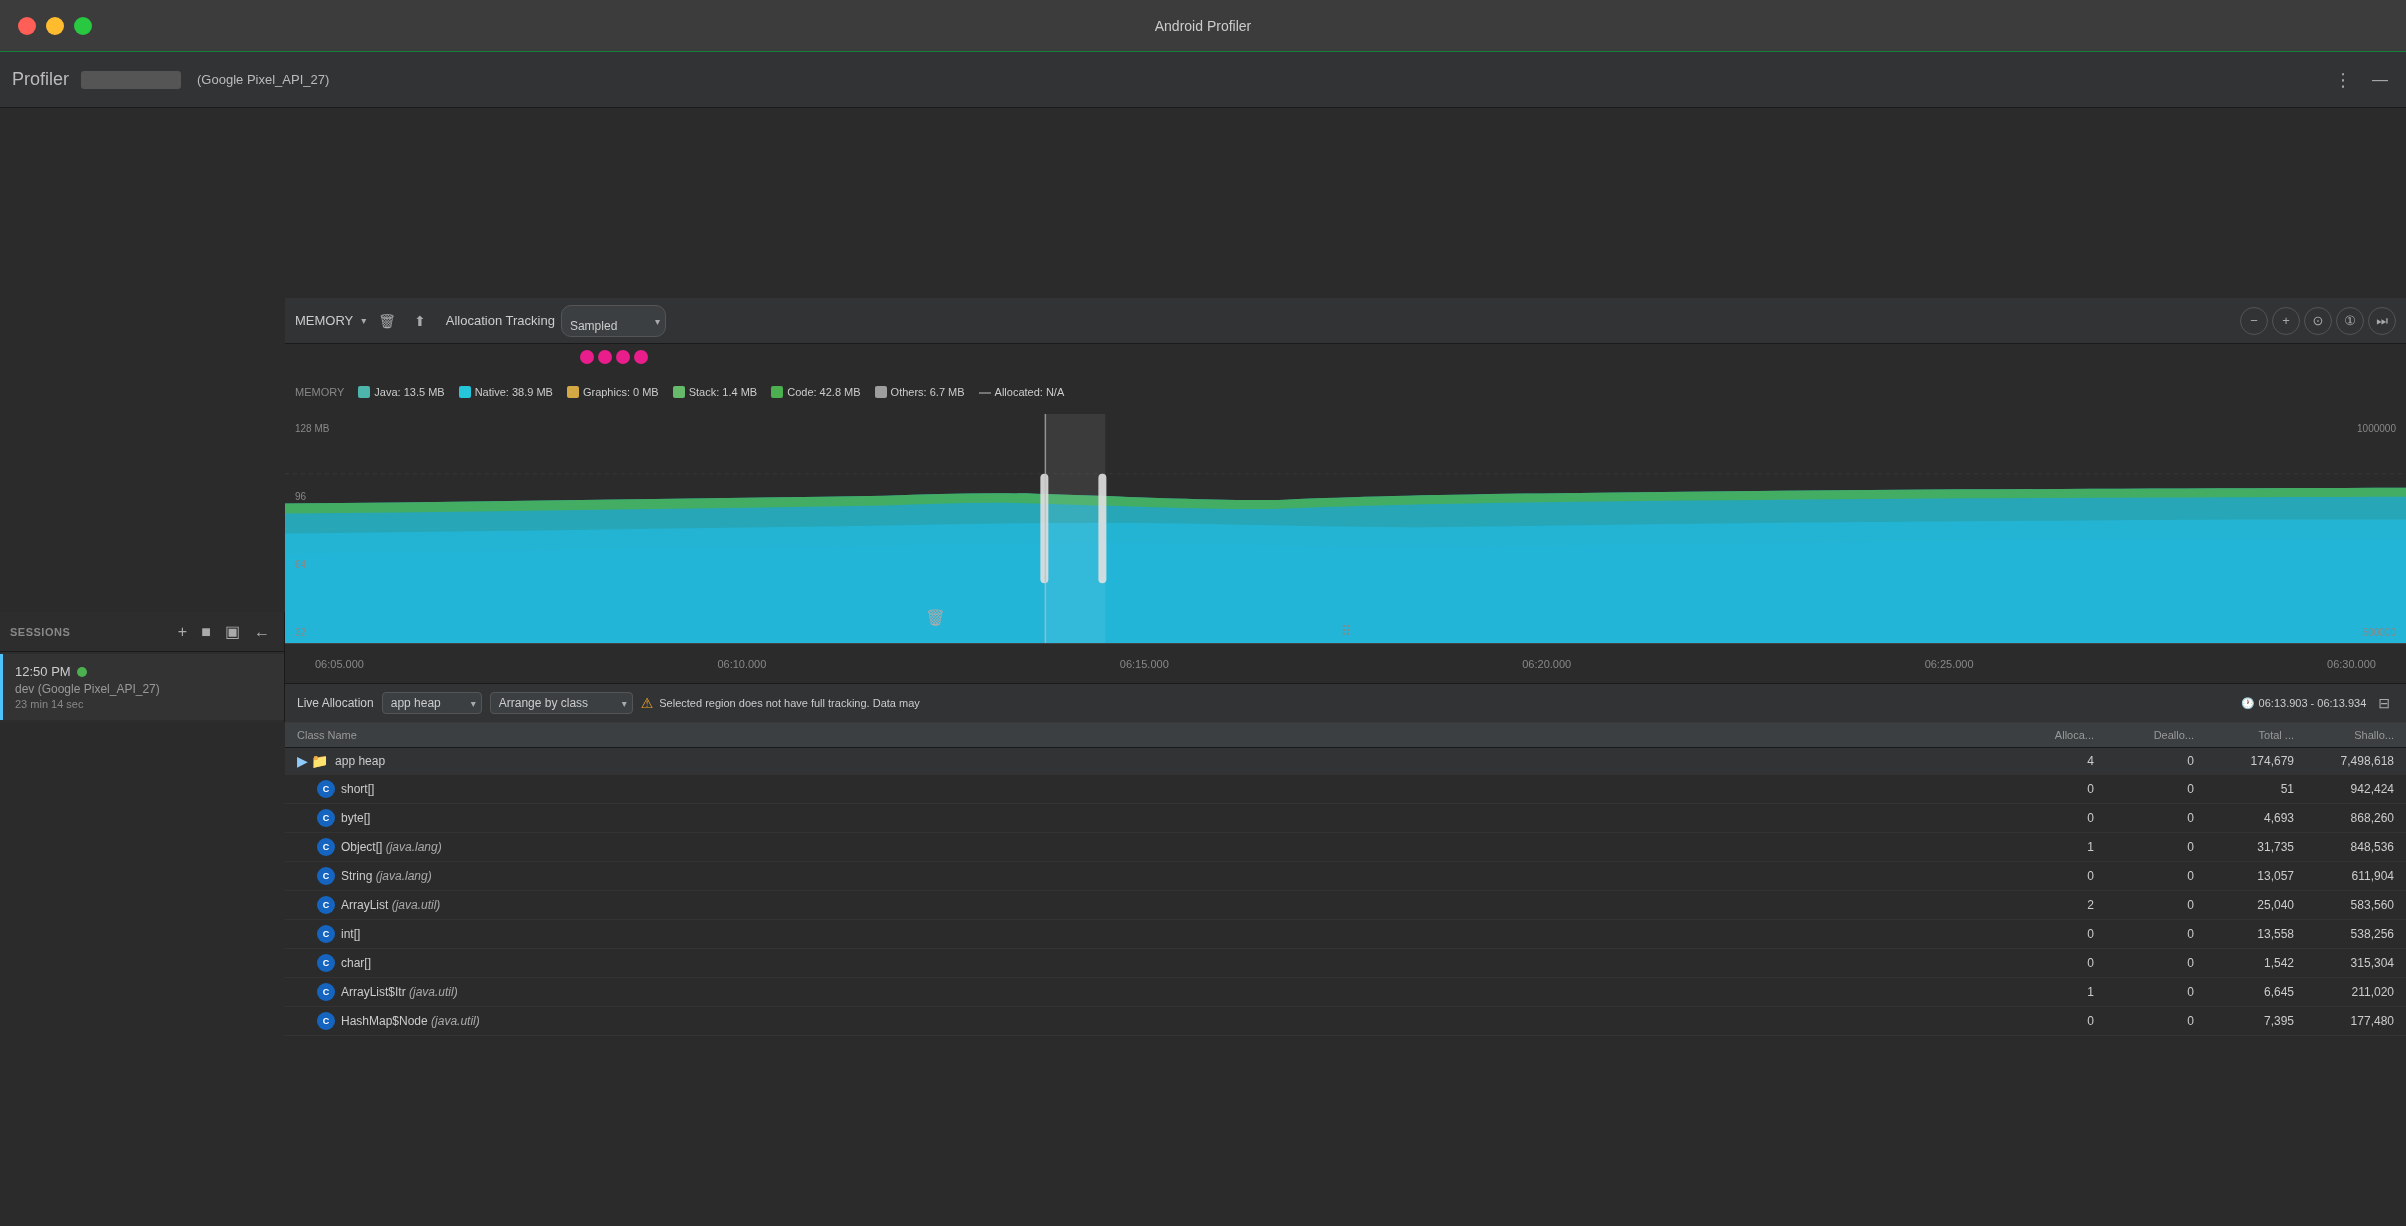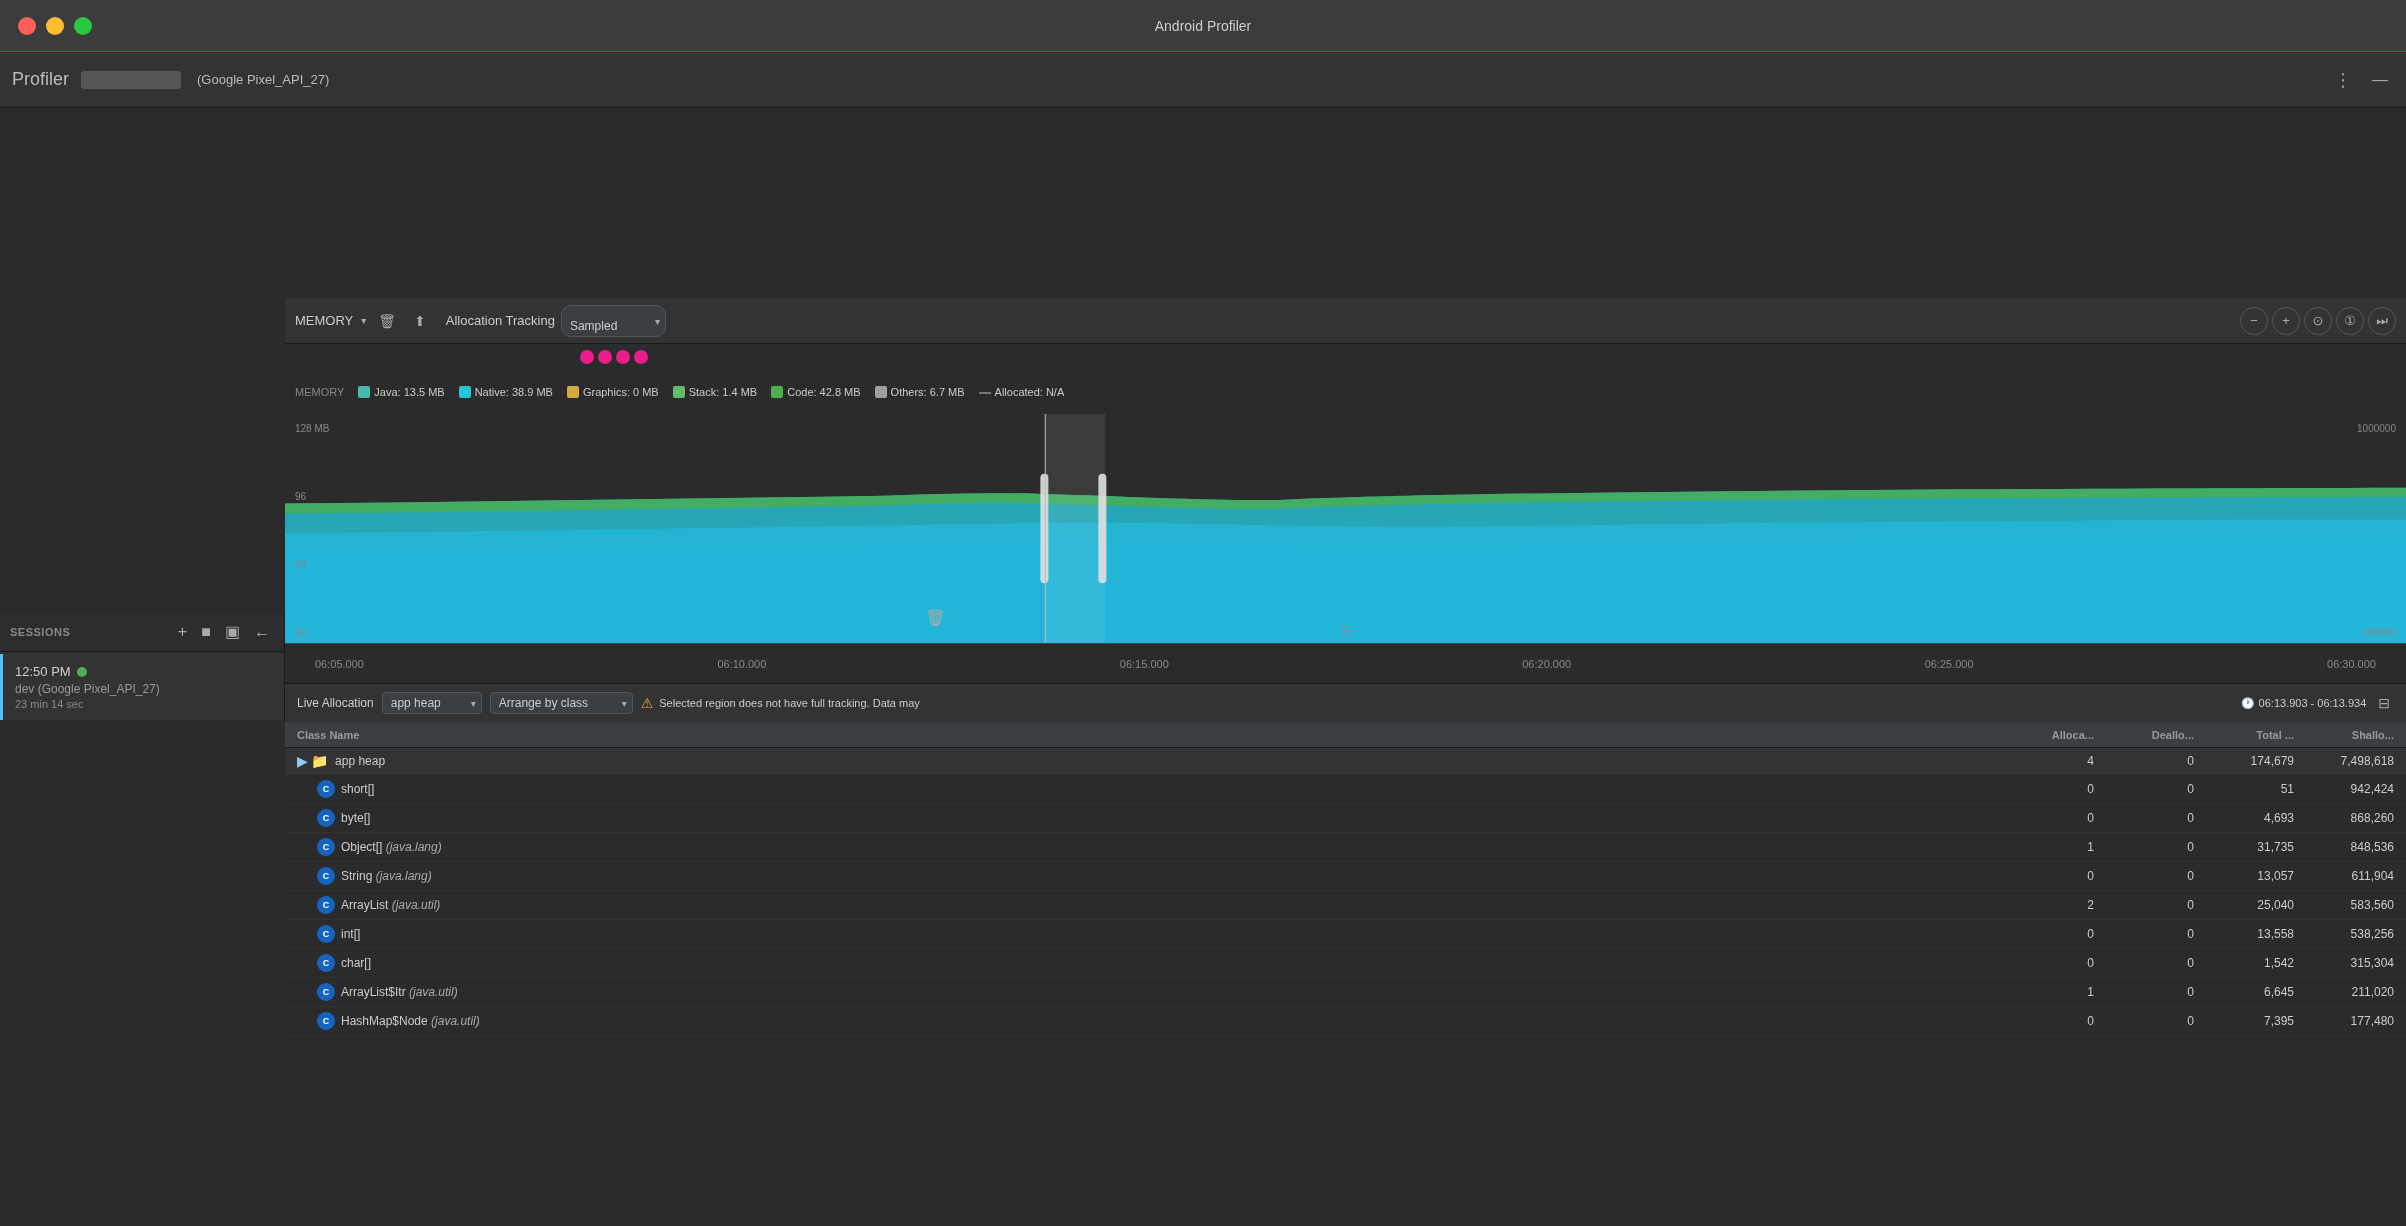--- a/index.html
+++ b/index.html
@@ -466,21 +466,21 @@
       background: #3c3f41;
       border-bottom: 1px solid #1a1a1a;
       padding: 6px 12px;
       position: sticky;
       top: 0;
       z-index: 2;
     }
     .th {
       color: #999;
       font-size: 11px;
-      font-weight: 700;
+      font-weight: 400;
       text-align: right;
     }
     .th:first-child { text-align: left; }
     .table-row {
       display: grid;
       grid-template-columns: 1fr 100px 100px 100px 100px;
       padding: 5px 12px;
       border-bottom: 1px solid #333;
       align-items: center;
     }

